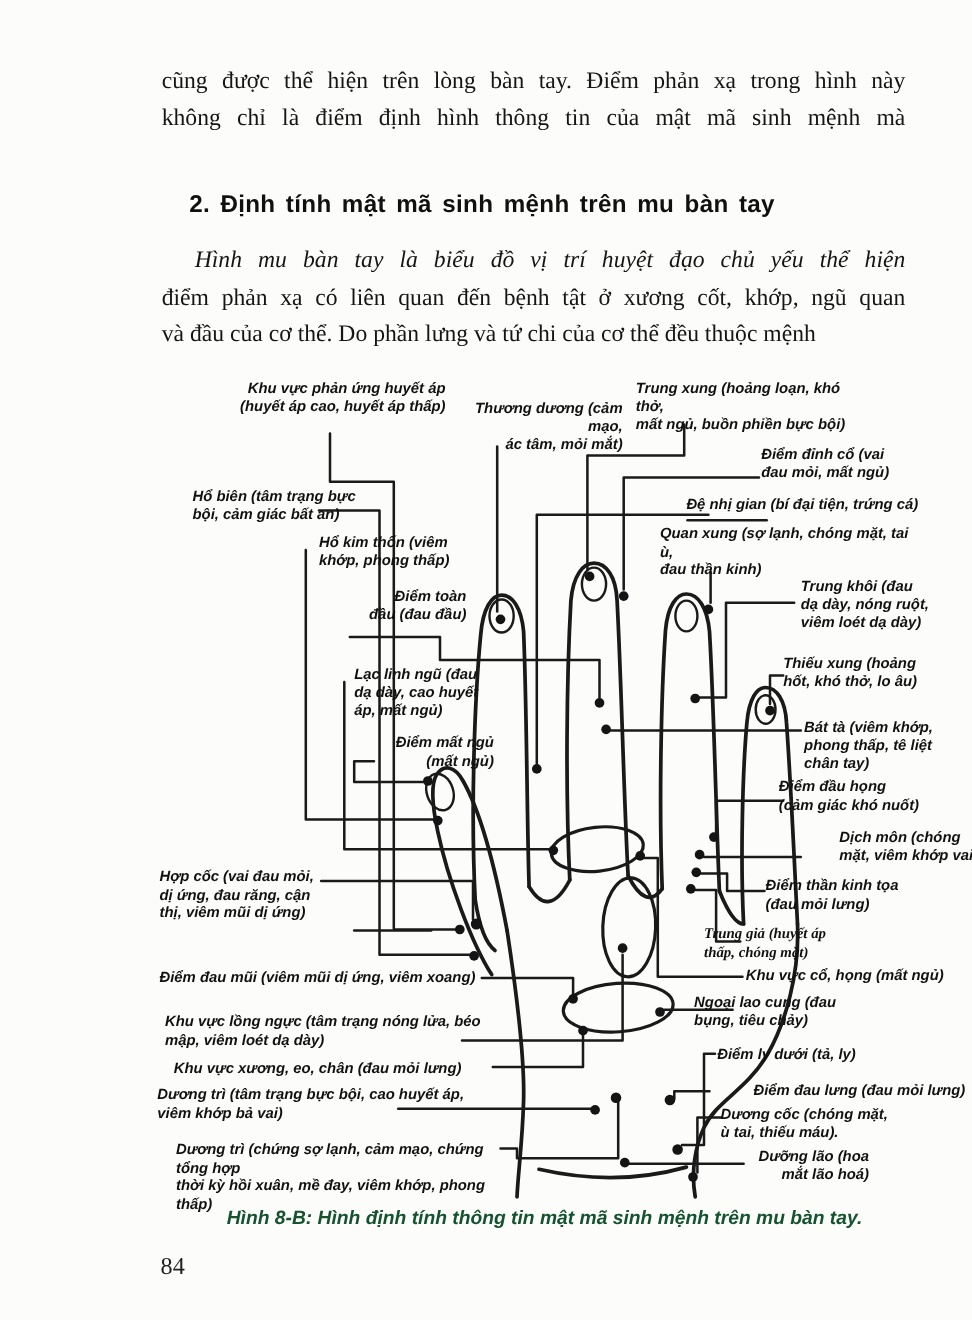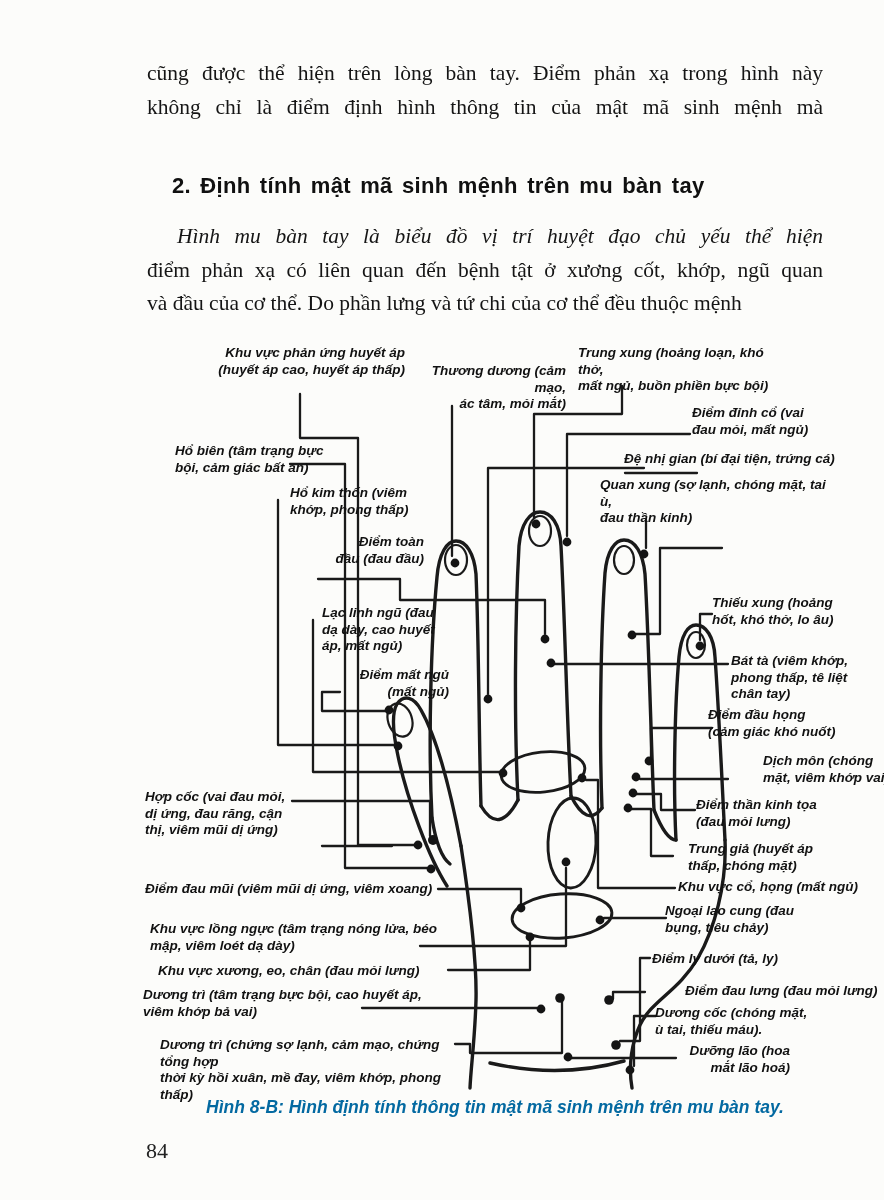--- a/index.html
+++ b/index.html
@@ -20,21 +20,21 @@
   .fig{position:absolute;left:0;top:0;width:884px;height:1200px;}
   .fig svg{position:absolute;left:0;top:0;}
   .lbl{
     position:absolute;font-family:"Liberation Sans",sans-serif;font-style:italic;
     font-weight:600;font-size:13.5px;line-height:1.24;white-space:pre-line;color:#111;
   }
   .c{text-align:right;}
   .caption{
     position:absolute;left:145px;top:1097px;width:700px;text-align:center;
     font-family:"Liberation Sans",sans-serif;font-style:italic;font-weight:bold;
-    font-size:17.5px;color:#0369a1;
+    font-size:17.5px;color:#14532d;
   }
   .pagenum{position:absolute;left:146px;top:1138px;font-size:22px;color:#222;}
 </style>
 </head>
 <body>
 
 <div class="page">
 
   <div class="bodytext" style="top:57px;">
     <div class="jline">cũng được thể hiện trên lòng bàn tay. Điểm phản xạ trong hình này</div>
@@ -171,44 +171,47 @@
 đau mỏi, mất ngủ)</div>
     <div class="lbl" style="left:624px;top:451px;width:230px;">Đệ nhị gian (bí đại tiện, trứng cá)</div>
     <div class="lbl" style="left:600px;top:477px;width:240px;">Quan xung (sợ lạnh, chóng mặt, tai ù,
 đau thần kinh)</div>
     <div class="lbl" style="left:145px;top:443px;width:162px;margin-left:30px;">Hổ biên (tâm trạng bực
 bội, cảm giác bất an)</div>
     <div class="lbl" style="left:290px;top:485px;width:138px;">Hổ kim thốn (viêm
 khớp, phong thấp)</div>
     <div class="lbl c" style="left:316px;top:534px;width:108px;">Điểm toàn
 đầu (đau đầu)</div>
+    <div class="lbl" style="left:728px;top:525px;width:128px;">Trung khôi (đau
+dạ dày, nóng ruột,
+viêm loét dạ dày)</div>
     <div class="lbl" style="left:712px;top:595px;width:138px;">Thiếu xung (hoảng
 hốt, khó thở, lo âu)</div>
     <div class="lbl" style="left:322px;top:605px;width:132px;">Lạc linh ngũ (đau
 dạ dày, cao huyết
 áp, mất ngủ)</div>
     <div class="lbl" style="left:731px;top:653px;width:125px;">Bát tà (viêm khớp,
 phong thấp, tê liệt
 chân tay)</div>
     <div class="lbl c" style="left:334px;top:667px;width:115px;">Điểm mất ngủ
 (mất ngủ)</div>
     <div class="lbl" style="left:708px;top:707px;width:142px;">Điểm đầu họng
 (cảm giác khó nuốt)</div>
     <div class="lbl" style="left:726px;top:753px;width:132px;margin-left:37px;">Dịch môn (chóng
 mặt, viêm khớp vai)</div>
     <div class="lbl" style="left:145px;top:789px;width:158px;">Hợp cốc (vai đau mỏi,
 dị ứng, đau răng, cận
 thị, viêm mũi dị ứng)</div>
     <div class="lbl" style="left:696px;top:797px;width:142px;">Điểm thần kinh tọa
 (đau mỏi lưng)</div>
-    <div class="lbl" style="left:688px;top:841px;width:142px;">Trung giả (huyết áp
+    <div class="lbl" style="left:640px;top:841px;width:142px;font-family:Liberation Serif, serif;">Trung giả (huyết áp
 thấp, chóng mặt)</div>
     <div class="lbl" style="left:145px;top:881px;width:300px;">Điểm đau mũi (viêm mũi dị ứng, viêm xoang)</div>
     <div class="lbl" style="left:678px;top:879px;width:188px;">Khu vực cổ, họng (mất ngủ)</div>
-    <div class="lbl" style="left:665px;top:903px;width:148px;font-style:italic;">Ngoại lao cung (đau
+    <div class="lbl" style="left:631px;top:903px;width:148px;font-style:italic;">Ngoại lao cung (đau
 bụng, tiêu chảy)</div>
     <div class="lbl" style="left:150px;top:921px;width:312px;">Khu vực lồng ngực (tâm trạng nóng lửa, béo
 mập, viêm loét dạ dày)</div>
     <div class="lbl" style="left:652px;top:951px;width:162px;">Điểm ly dưới (tả, ly)</div>
     <div class="lbl" style="left:158px;top:963px;width:288px;">Khu vực xương, eo, chân (đau mỏi lưng)</div>
     <div class="lbl" style="left:685px;top:983px;width:198px;">Điểm đau lưng (đau mỏi lưng)</div>
     <div class="lbl" style="left:143px;top:987px;width:305px;">Dương trì (tâm trạng bực bội, cao huyết áp,
 viêm khớp bả vai)</div>
     <div class="lbl" style="left:655px;top:1005px;width:168px;">Dương cốc (chóng mặt,
 ù tai, thiếu máu).</div>

